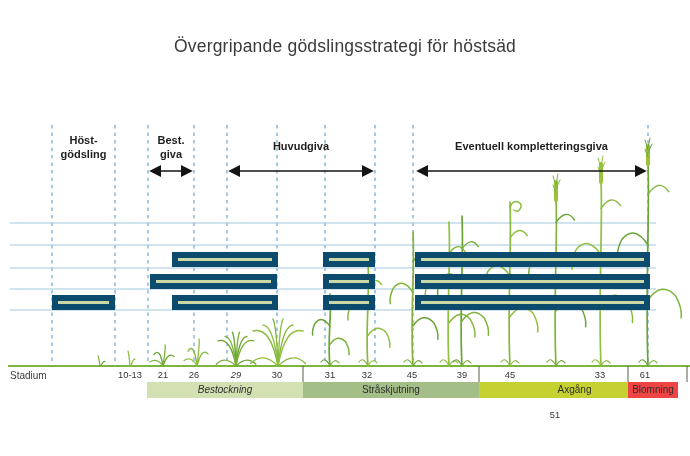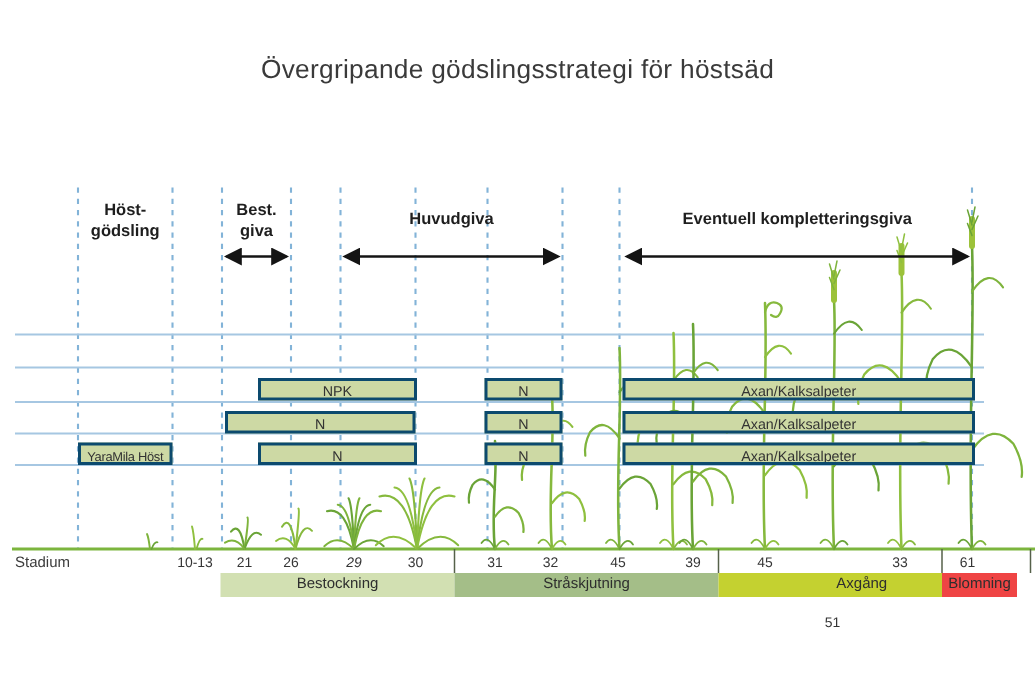--- a/index.html
+++ b/index.html
@@ -3,22 +3,22 @@
 <meta charset="utf-8">
 <style>
   html,body{margin:0;padding:0;background:#fff;}
   #stage{position:relative;width:690px;height:456px;background:#ffffff;overflow:hidden;
          font-family:"Liberation Sans","DejaVu Sans",sans-serif;}
   #diagram-svg{position:absolute;left:0;top:0;}
   .page-title{position:absolute;left:0;top:36px;width:690px;text-align:center;
               font-size:17.5px;color:#3a3a3a;letter-spacing:.2px;}
   .phase{position:absolute;text-align:center;font-weight:bold;font-size:11px;color:#1e1e1e;
          line-height:1.25;white-space:pre-line;}
-  .bar{position:absolute;height:15px;line-height:15px;text-align:center;font-size:9.5px;
-       color:#333;background:#cdd9a4;border:2px solid #0c4a6e;box-sizing:border-box;
+  .bar{position:absolute;height:15px;line-height:15px;text-align:left;font-size:9.5px;
+       color:#333;background:#cdd9a4;border:6px solid #0c4a6e;box-sizing:border-box;
        white-space:nowrap;overflow:hidden;}
   .bar.small-text{font-size:8.6px;letter-spacing:-.2px;}
   .axis-label{position:absolute;font-size:10px;color:#3c3c3c;}
   .tick{position:absolute;transform:translateX(-50%);font-size:9.3px;color:#353535;
         white-space:nowrap;}
   .stage-band{position:absolute;top:382px;height:16px;line-height:16px;text-align:center;
               font-size:10px;color:#2e2e2e;box-sizing:border-box;}
 </style>
 </head>
 <body>
@@ -183,19 +183,19 @@
       <div class="tick" style="left: 236px; top: 369.5px; font-style: italic;">29</div>
       <div class="tick" style="left: 277px; top: 369.5px;">30</div>
       <div class="tick" style="left: 330px; top: 369.5px;">31</div>
       <div class="tick" style="left: 367px; top: 369.5px;">32</div>
       <div class="tick" style="left: 412px; top: 369.5px;">45</div>
       <div class="tick" style="left: 462px; top: 369.5px;">39</div>
       <div class="tick" style="left: 510px; top: 369.5px;">45</div>
       <div class="tick" style="left: 555px; top: 369.5px; margin-top: 40px;">51</div>
       <div class="tick" style="left: 600px; top: 369.5px;">33</div>
       <div class="tick" style="left: 645px; top: 369.5px;">61</div>
-      <div class="stage-band" style="left: 147px; width: 156px; background: rgb(210, 224, 178);">Bestockning</div>
+      <div class="stage-band" style="left: 147px; width: 156px; background: rgb(210, 224, 178); font-style: italic;">Bestockning</div>
       <div class="stage-band" style="left: 303px; width: 176px; background: rgb(164, 190, 136);">Stråskjutning</div>
       <div class="stage-band" style="left: 479px; width: 149px; background: rgb(196, 209, 48); padding-left: 42px;">Axgång</div>
       <div class="stage-band" style="left: 628px; width: 50px; background: #ef4444;">Blomning</div>
     </div>
   <div class="axis-label" style="left:10px;top:370px;">Stadium</div>
 </div>
 
 </body></html>

